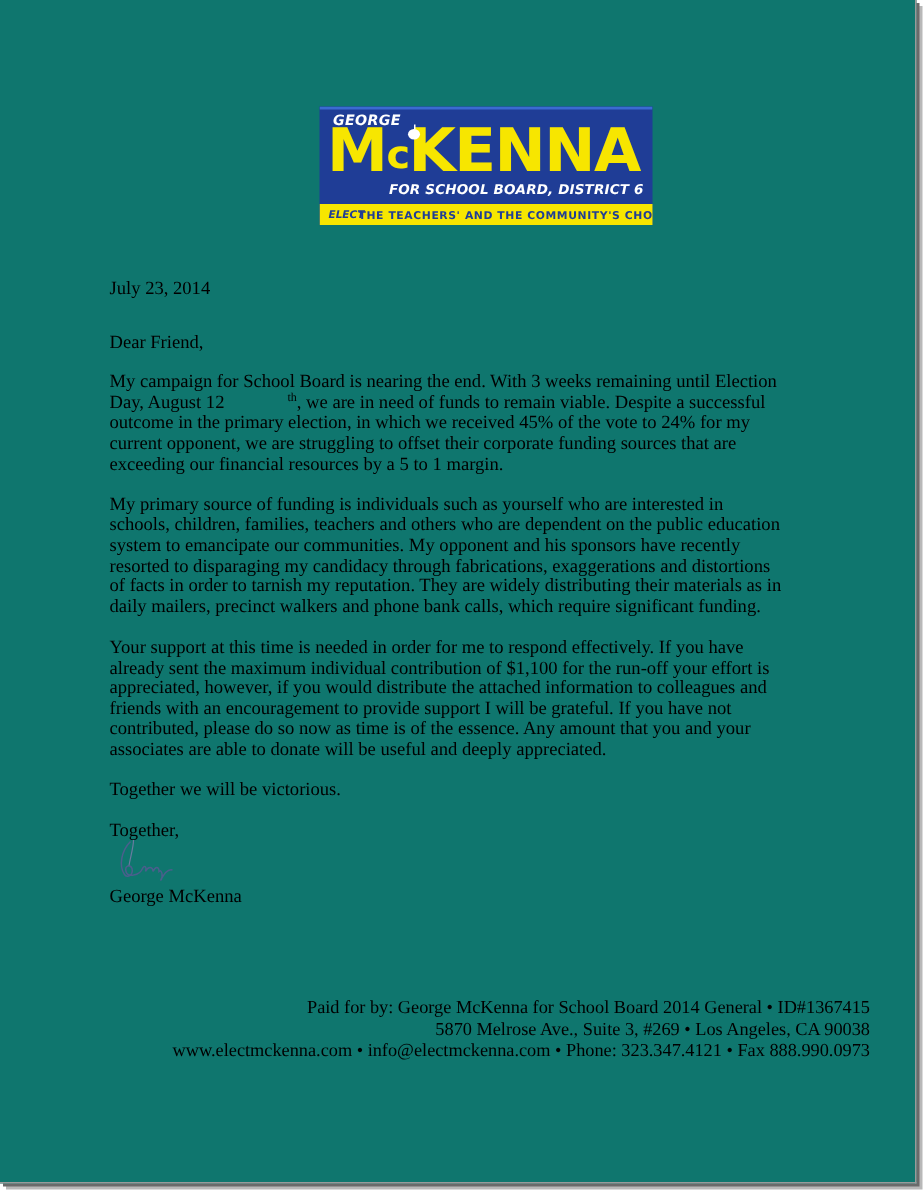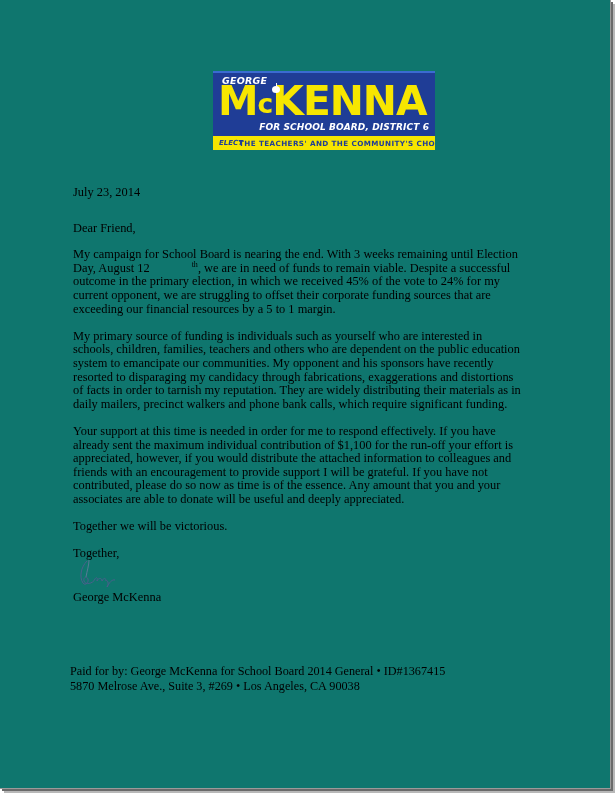--- a/index.html
+++ b/index.html
@@ -46,21 +46,21 @@
     .letter p { margin: 0 0 13.6px 0; }
     .letter .date { margin-bottom: 22px; }
     .letter .salutation { margin-bottom: 13px; }
     sup { font-size: 8px; line-height: 0; vertical-align: 5px; margin-left: 42px; }
     .signature { height: 30px; position: relative; }
     .signature svg { position: absolute; left: 2px; top: -2px; }
     .closing { margin-bottom: 0 !important; }
     .signer { margin-top: 0; }
 
     .footer {
-      position: absolute; left: 70px; top: 664px; width: 510px; text-align: left;
+      position: absolute; left: 70px; top: 664px; width: 510px; text-align: right;
       font-family: "Liberation Serif", serif; font-size: 12.2px; line-height: 14.5px; color: #000000;
     }
     .footer div { white-space: nowrap; }
   </style>
 </head>
 <body>
 
 <div class="page">
 
   <div class="logo">
@@ -90,15 +90,16 @@
         <path d="M12 2 C 6 8, 4 18, 8 24 C 10 27, 14 24, 13 20 C 12 17, 8 18, 9 22 C 10 26, 18 25, 20 20 C 21 18, 23 18, 22 22 C 24 18, 27 19, 27 22 C 29 18, 31 19, 31 22 C 33 20, 34 26, 32 28 C 34 24, 37 20, 40 21" stroke="#4a5f8c" stroke-width="1" fill="none"></path>
         <path d="M14 1 C 14 6, 12 12, 11 18" stroke="#6a7ba0" stroke-width="0.8" fill="none"></path>
       </svg>
     </div>
     <p class="signer">George McKenna</p>
   </div>
 
   <div class="footer">
     <div>Paid for by: George McKenna for School Board 2014 General • ID#1367415</div>
     <div>5870 Melrose Ave., Suite 3, #269 • Los Angeles, CA 90038</div>
+    <div>www.electmckenna.com • info@electmckenna.com • Phone: 323.347.4121 • Fax 888.990.0973</div>
   </div>
 
 </div>
 
 </body></html>

